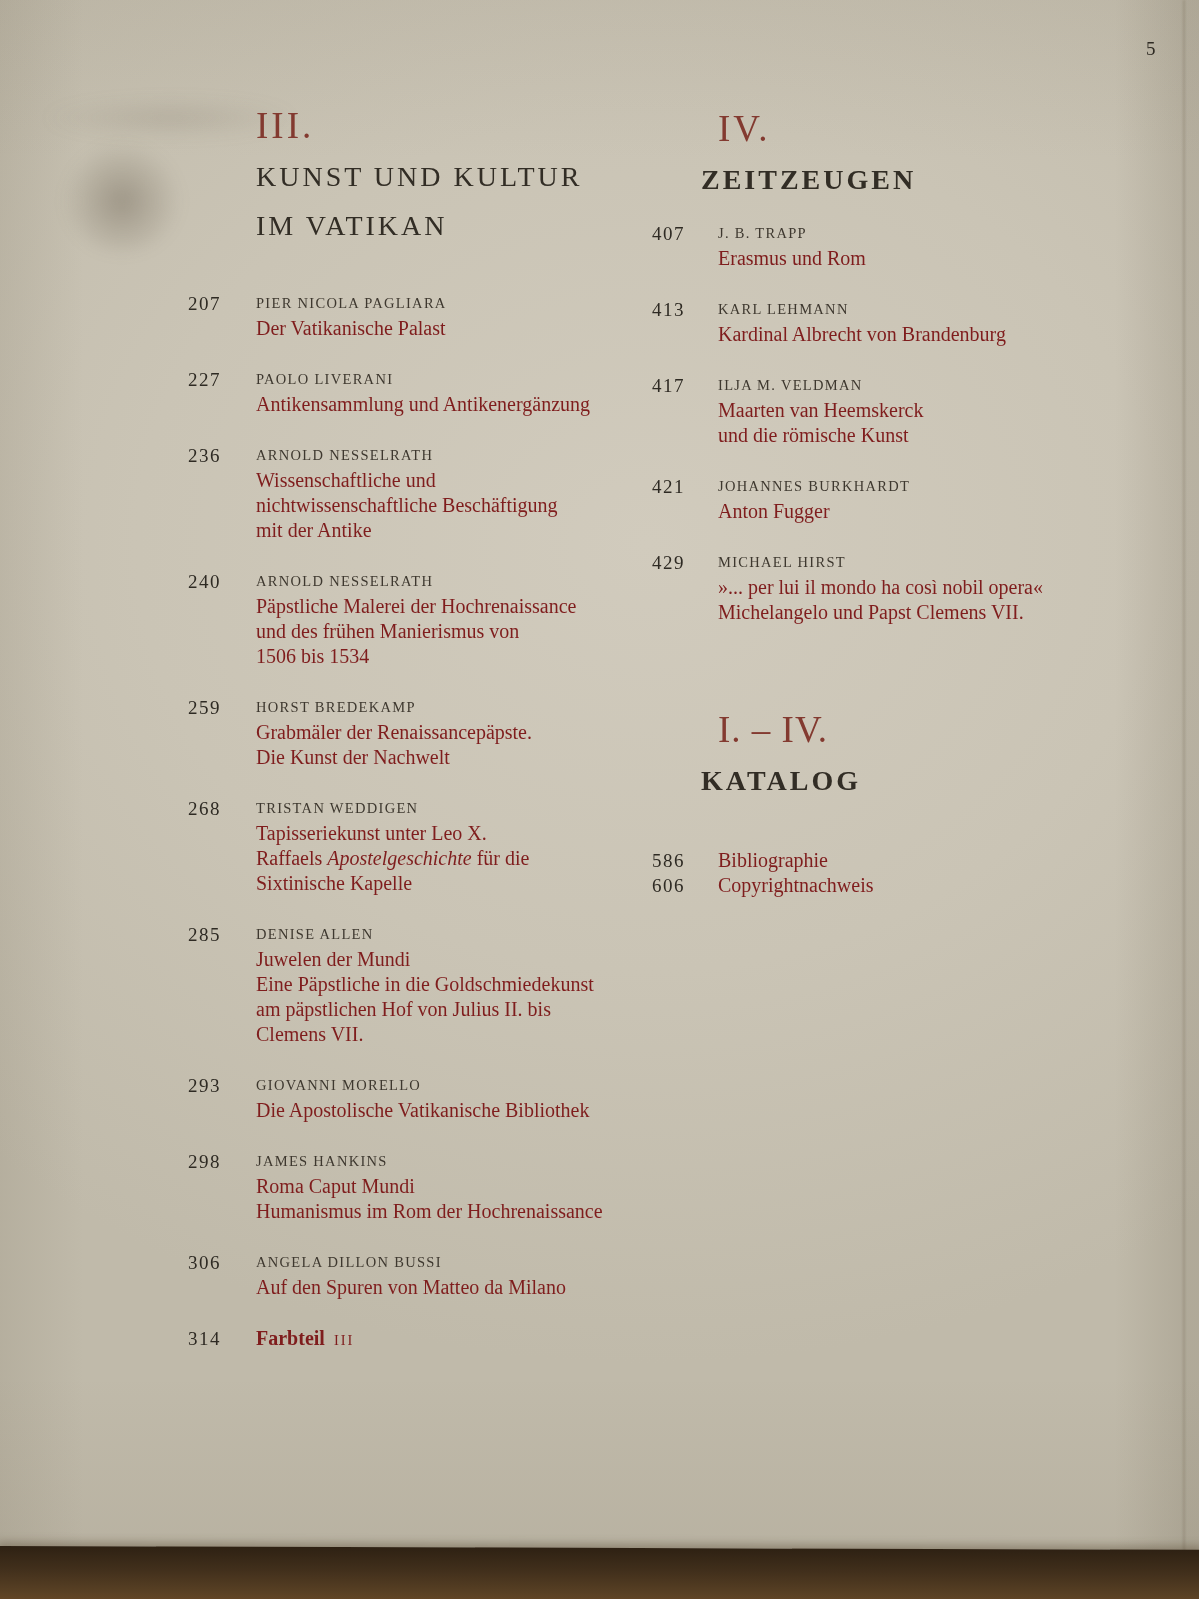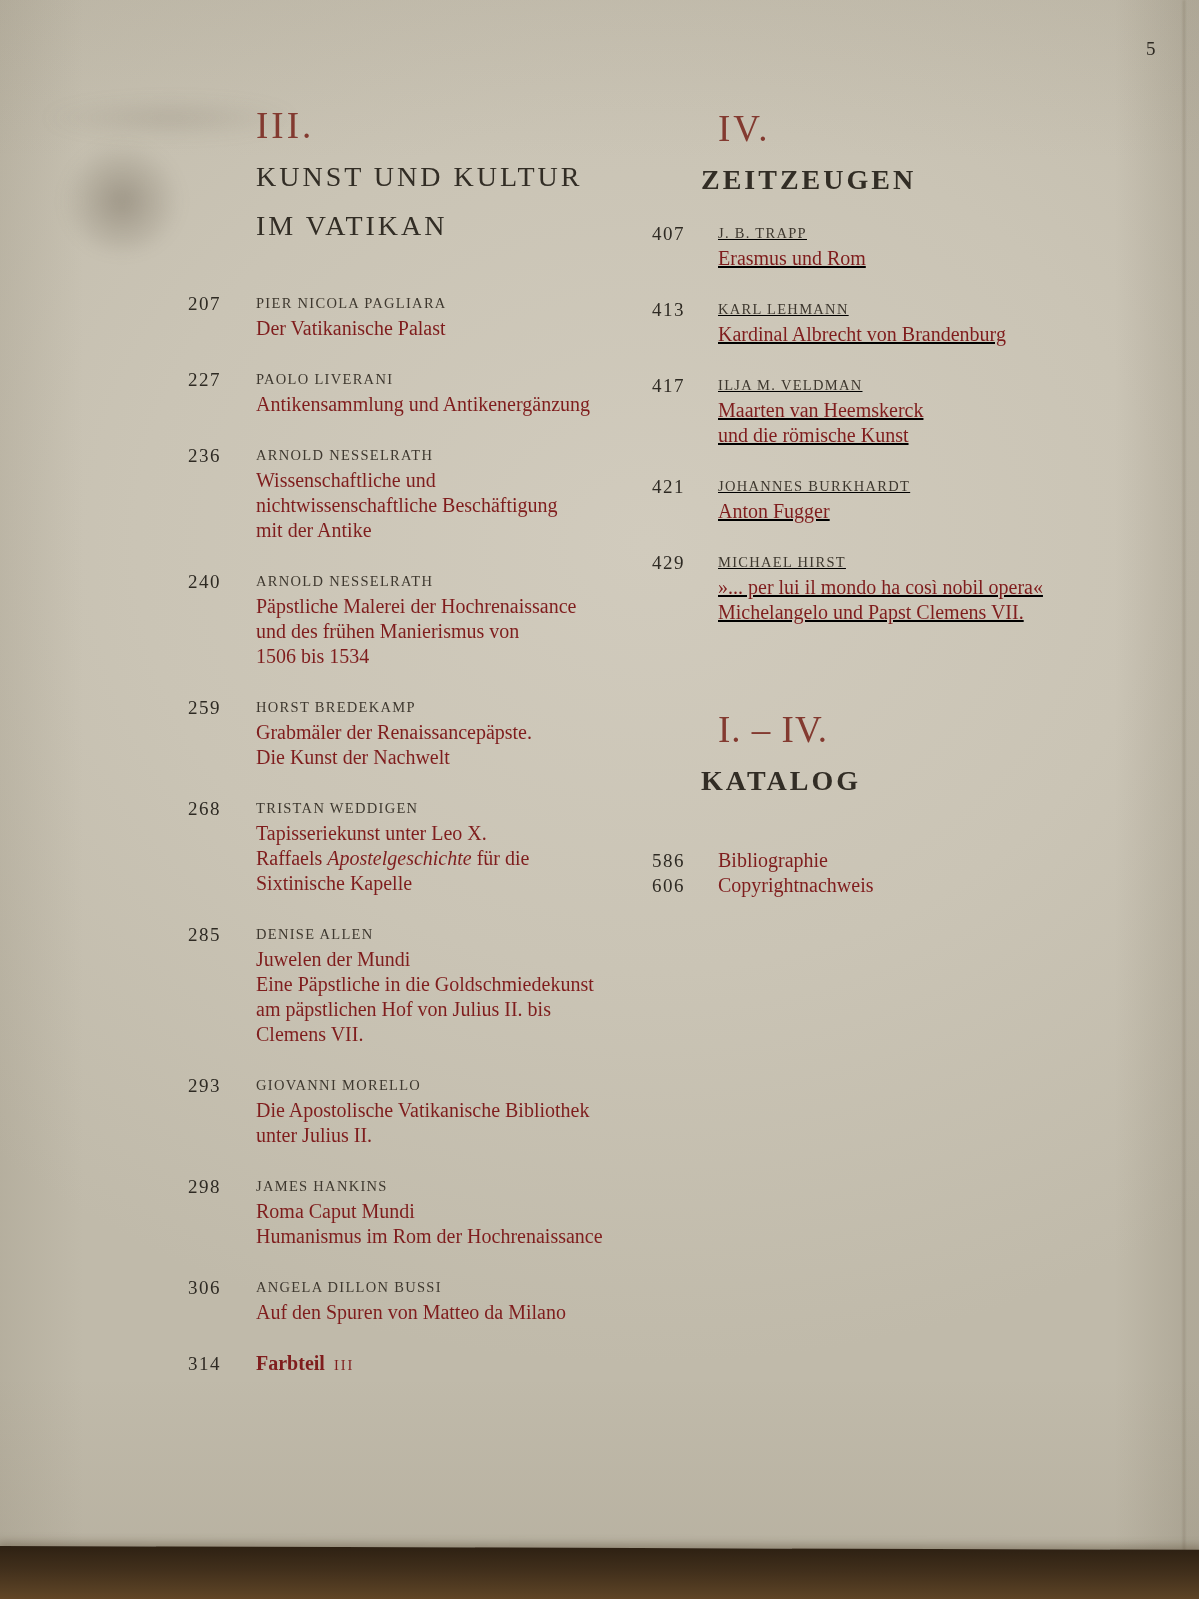--- a/index.html
+++ b/index.html
@@ -60,21 +60,21 @@
   .numeral.katalog-numeral{margin:91px 0 0 66px;letter-spacing:1px;}
   .section-title{
     font-size:28px;line-height:49px;letter-spacing:3px;color:#322d25;margin-top:13px;
   }
   .col-left .section-title{margin-left:68px;}
   .col-right .section-title{margin-left:49px;font-weight:bold;}
   .entries{margin-top:41px;}
   .col-right .entries{margin-top:17px;}
   .entry{position:relative;margin-bottom:26px;}
   .col-left .entry{padding-left:68px;}
-  .col-right .entry{padding-left:66px;text-decoration:underline;}
+  .col-right .entry{padding-left:66px;}
   .entries .entry:last-child{margin-bottom:0;}
   .num{
     position:absolute;left:0;top:2px;
     font-size:19px;letter-spacing:1.5px;color:#2e2a23;
   }
   .author{
     font-size:14.5px;letter-spacing:1.3px;color:#3e382f;line-height:25px;
     white-space:nowrap;
   }
   .line{
@@ -156,21 +156,20 @@
         <div class="line">Juwelen der Mundi</div>
         <div class="line">Eine Päpstliche in die Goldschmiedekunst</div>
         <div class="line">am päpstlichen Hof von Julius II. bis</div>
         <div class="line">Clemens VII.</div>
       </div>
 
       <div class="entry">
         <span class="num">293</span>
         <div class="author">GIOVANNI MORELLO</div>
         <div class="line">Die Apostolische Vatikanische Bibliothek</div>
-        <div class="line">unter Julius II.</div>
       </div>
 
       <div class="entry">
         <span class="num">298</span>
         <div class="author">JAMES HANKINS</div>
         <div class="line">Roma Caput Mundi</div>
         <div class="line">Humanismus im Rom der Hochrenaissance</div>
       </div>
 
       <div class="entry">

